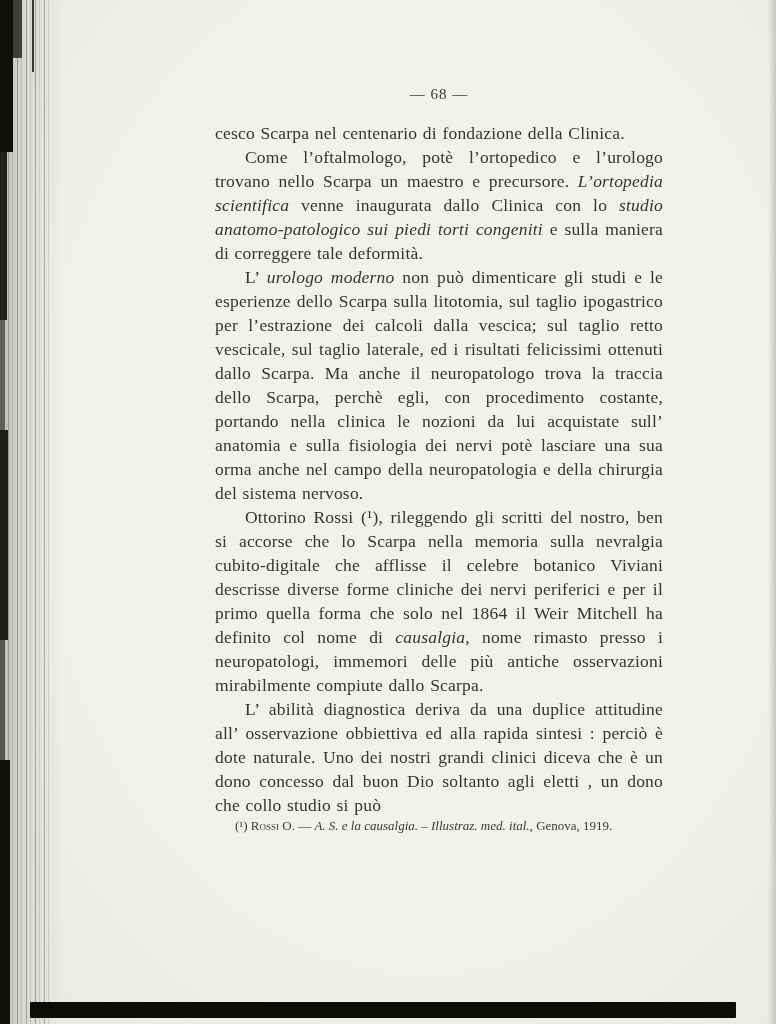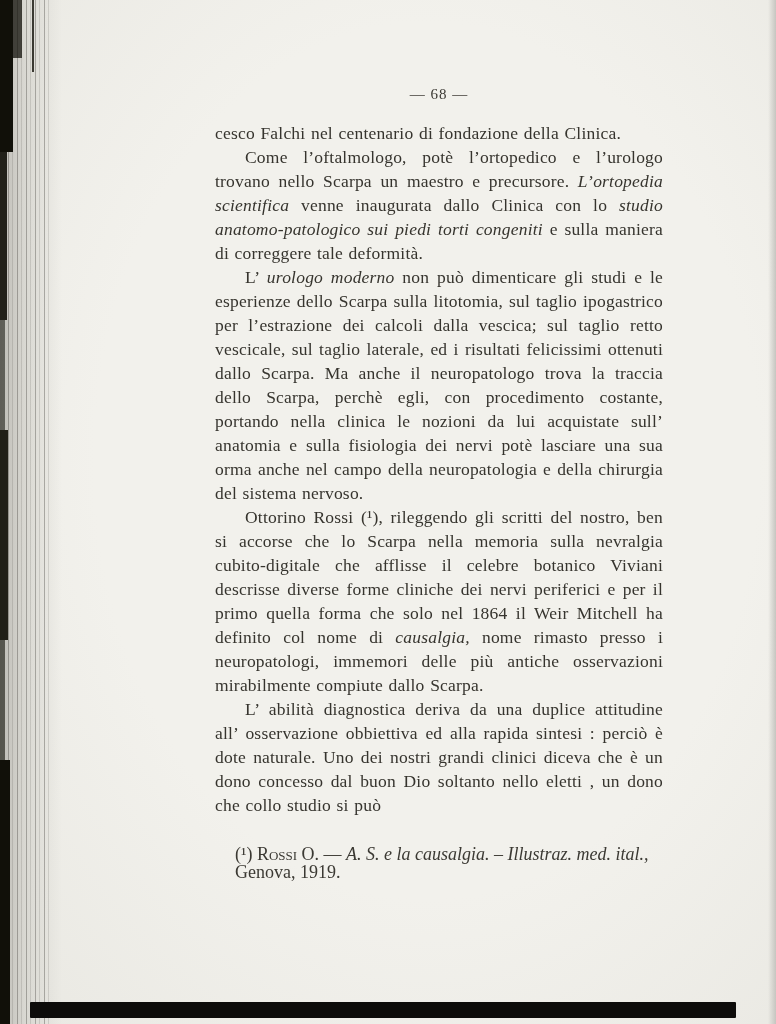--- a/index.html
+++ b/index.html
@@ -65,22 +65,21 @@
     line-height: 24px;
     text-align: justify;
     text-indent: 30px;
     letter-spacing: 0.2px;
     word-spacing: 1px;
   }
   .text-block p.noindent { text-indent: 0; }
   em.it { font-style: italic; }
   .sc { font-variant: small-caps; }
   .footnote {
-    margin-top: 28px;
-    font-size: 18px;
+    font-size: 13px;
     line-height: 18px;
     padding-left: 20px;
     color: #3b3933;
   }
 </style>
 </head>
 <body>
 
 <div class="scan-page">
 
@@ -94,26 +93,26 @@
   <div class="ink-strip strip-6"></div>
   <div class="ink-strip strip-7"></div>
   <div class="ink-strip strip-8"></div>
   <div class="bottom-scan-bar"></div>
   <div class="right-edge-shadow"></div>
 
   <div class="text-block">
 
     <div class="page-number">— 68 —</div>
 
-    <p class="noindent"><span>cesco Falchi nel centenario di fondazione della Clinica.</span></p>
+    <p class="noindent"><span>cesco Scarpa nel centenario di fondazione della Clinica.</span></p>
 
     <p><span>Come l’oftalmologo, potè l’ortopedico e l’urologo trovano nello Scarpa un maestro e precursore. </span><em class="it">L’ortopedia scientifica</em><span> venne inaugurata dallo Clinica con lo </span><em class="it">studio anatomo-patologico sui piedi torti congeniti</em><span> e sulla maniera di correggere tale deformità.</span></p>
 
     <p><span>L’ </span><em class="it">urologo moderno</em><span> non può dimenticare gli studi e le esperienze dello Scarpa sulla litotomia, sul taglio ipogastrico per l’estrazione dei calcoli dalla vescica; sul taglio retto vescicale, sul taglio laterale, ed i risultati felicissimi ottenuti dallo Scarpa. Ma anche il neuropatologo trova la traccia dello Scarpa, perchè egli, con procedimento costante, portando nella clinica le nozioni da lui acquistate sull’ anatomia e sulla fisiologia dei nervi potè lasciare una sua orma anche nel campo della neuropatologia e della chirurgia del sistema nervoso.</span></p>
 
     <p><span>Ottorino Rossi (¹), rileggendo gli scritti del nostro, ben si accorse che lo Scarpa nella memoria sulla nevralgia cubito-digitale che afflisse il celebre botanico Viviani descrisse diverse forme cliniche dei nervi periferici e per il primo quella forma che solo nel 1864 il Weir Mitchell ha definito col nome di </span><em class="it">causalgia,</em><span> nome rimasto presso i neuropatologi, immemori delle più antiche osservazioni mirabilmente compiute dallo Scarpa.</span></p>
 
-    <p><span>L’ abilità diagnostica deriva da una duplice attitudine all’ osservazione obbiettiva ed alla rapida sintesi : perciò è dote naturale. Uno dei nostri grandi clinici diceva che è un dono concesso dal buon Dio soltanto nello eletti , un dono che collo studio si può</span></p>
+    <p><span>L’ abilità diagnostica deriva da una duplice attitudine all’ osservazione obbiettiva ed alla rapida sintesi : perciò è dote naturale. Uno dei nostri grandi clinici diceva che è un dono concesso dal buon Dio soltanto agli eletti , un dono che collo studio si può</span></p>
 
     <div class="footnote"><span>(¹) </span><span class="sc">Rossi O.</span><span> — </span><em class="it">A. S. e la causalgia.</em><span> – </span><em class="it">Illustraz. med. ital.,</em><span> Genova, 1919.</span></div>
 
   </div>
 </div>
 
 </body></html>

